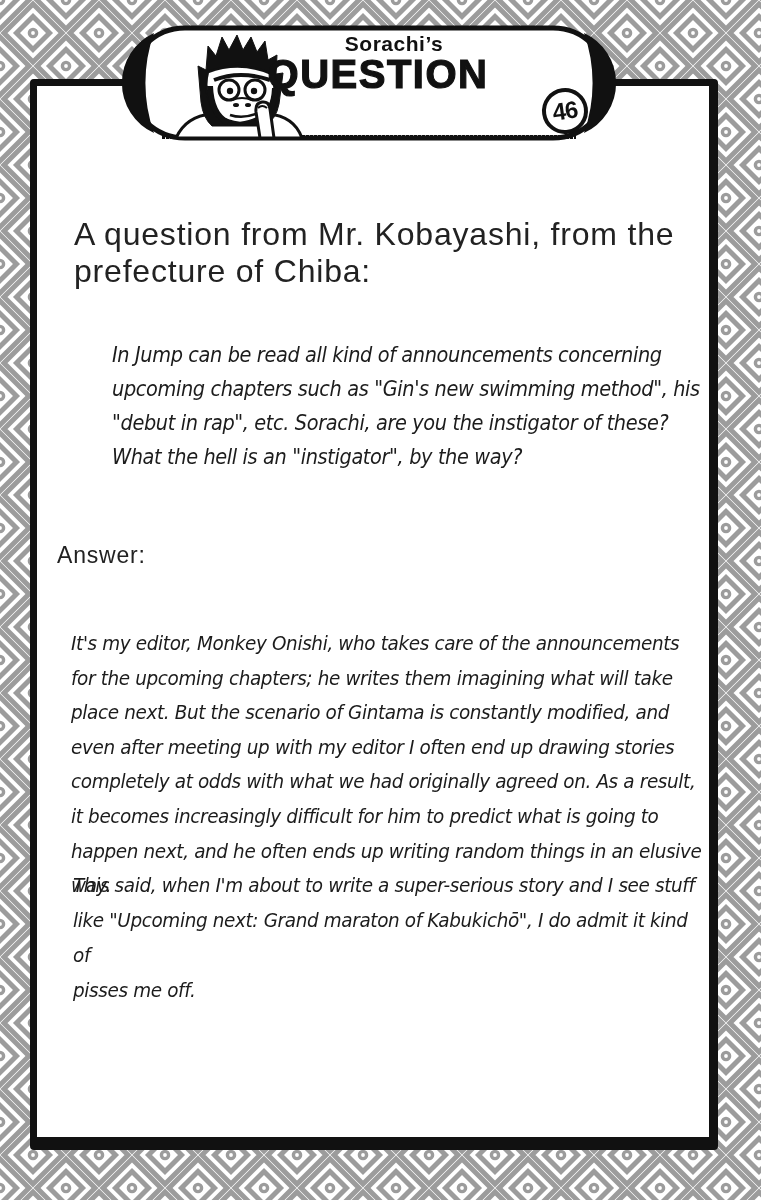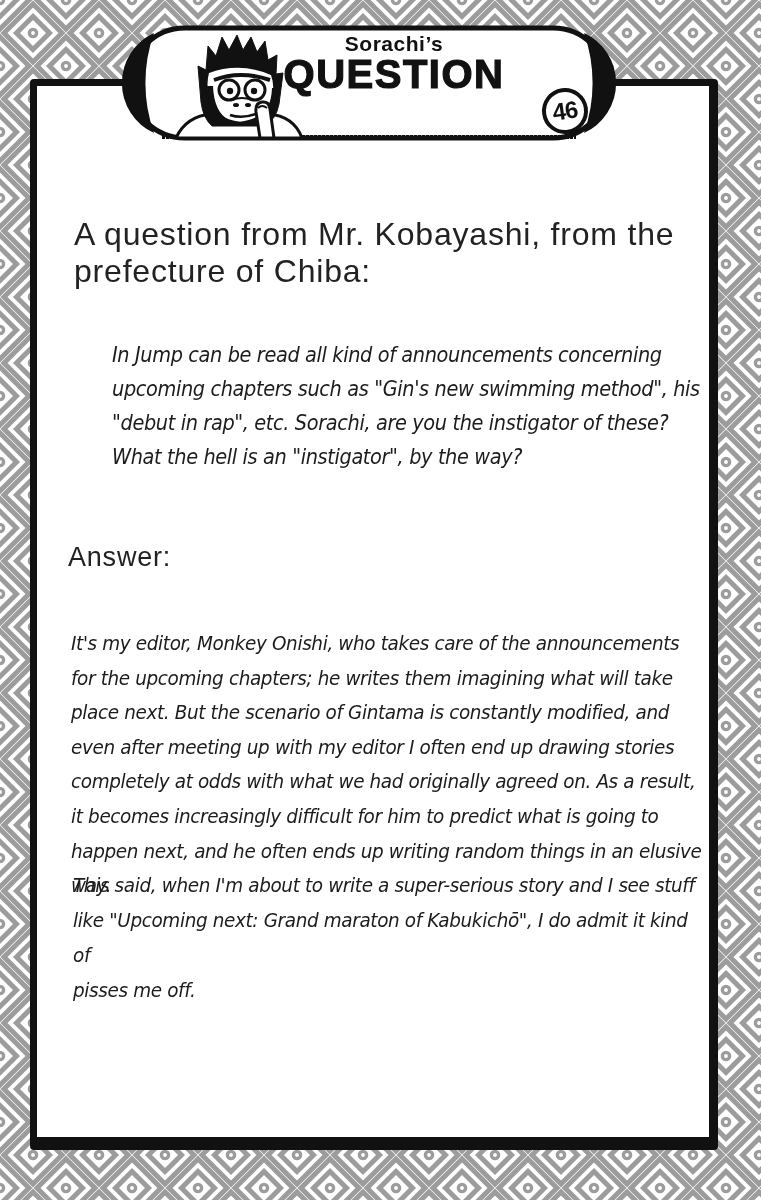--- a/index.html
+++ b/index.html
@@ -14,21 +14,21 @@
     border-radius:4px;box-sizing:border-box;
   }
   .capsule{position:absolute;left:102px;top:20px;width:530px;height:126px;z-index:2;}
   .capsule svg.frame{position:absolute;left:0;top:0;}
   .portrait{position:absolute;left:68px;top:10px;width:138px;height:108px;}
   .hdr-sup{
     position:absolute;left:120px;top:12px;width:344px;text-align:center;
     font-size:21px;font-weight:bold;letter-spacing:0.5px;color:#111;
   }
   .hdr-t1{
-    position:absolute;left:120px;top:34px;width:344px;text-align:center;
+    position:absolute;left:104px;top:34px;width:344px;text-align:center;
     font-size:40px;font-weight:800;letter-spacing:1.5px;color:#111;line-height:1;
     -webkit-text-stroke:1.2px #111;
   }
   .hdr-t2{
     position:absolute;left:120px;top:74px;width:344px;text-align:center;
     font-size:40px;font-weight:800;letter-spacing:1.5px;color:#111;line-height:1;
     -webkit-text-stroke:1.2px #111;
   }
   .badge{
     position:absolute;left:440px;top:68px;width:38px;height:38px;
@@ -41,21 +41,21 @@
   .clean{
     font-family:"Liberation Sans",sans-serif;color:#222;
     letter-spacing:0.8px;font-weight:400;
   }
   .hand{
     font-family:"DejaVu Sans",cursive;font-style:italic;color:#1c1c1c;
     letter-spacing:-0.4px;transform:scaleX(0.92);transform-origin:0 0;
   }
   .intro{left:74px;top:216px;font-size:32px;line-height:37px;}
   .question-body{left:112px;top:338px;font-size:21px;line-height:34px;}
-  .answer-label{left:68px;top:542px;font-size:27px;}
+  .answer-label{left:57px;top:542px;font-size:23px;}
   .answer-p1{left:71px;top:626px;font-size:20px;line-height:34.6px;}
   .answer-p2{left:73px;top:868px;font-size:20px;line-height:35px;}
 </style>
 </head>
 <body>
 
 <div class="bg-pattern">
   <svg width="761" height="1200" xmlns="http://www.w3.org/2000/svg">
     <defs>
       <g id="diam" stroke="#9c9c9c" fill="none">

